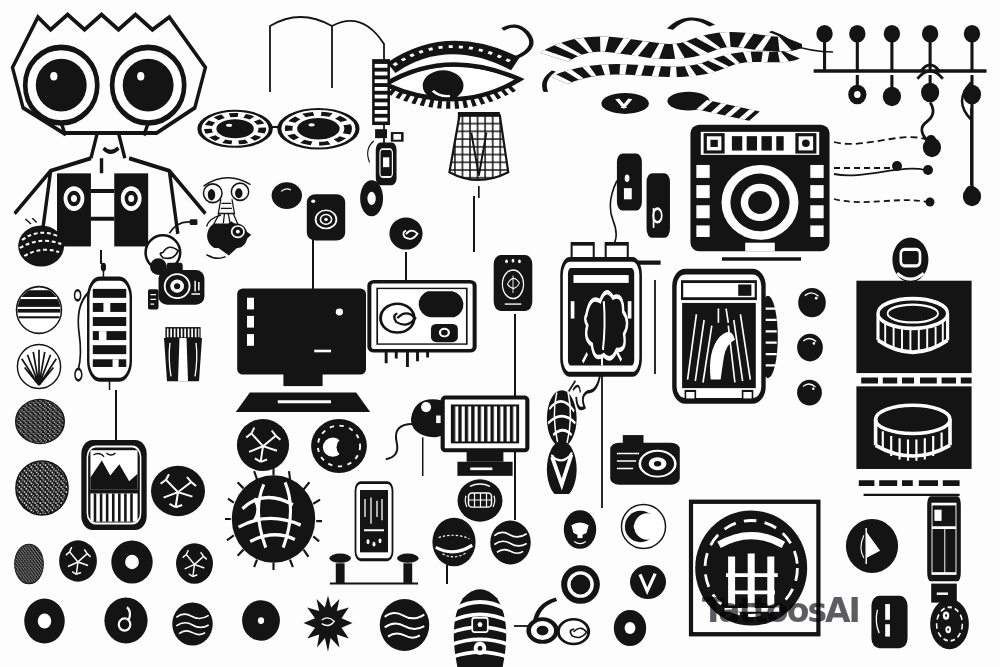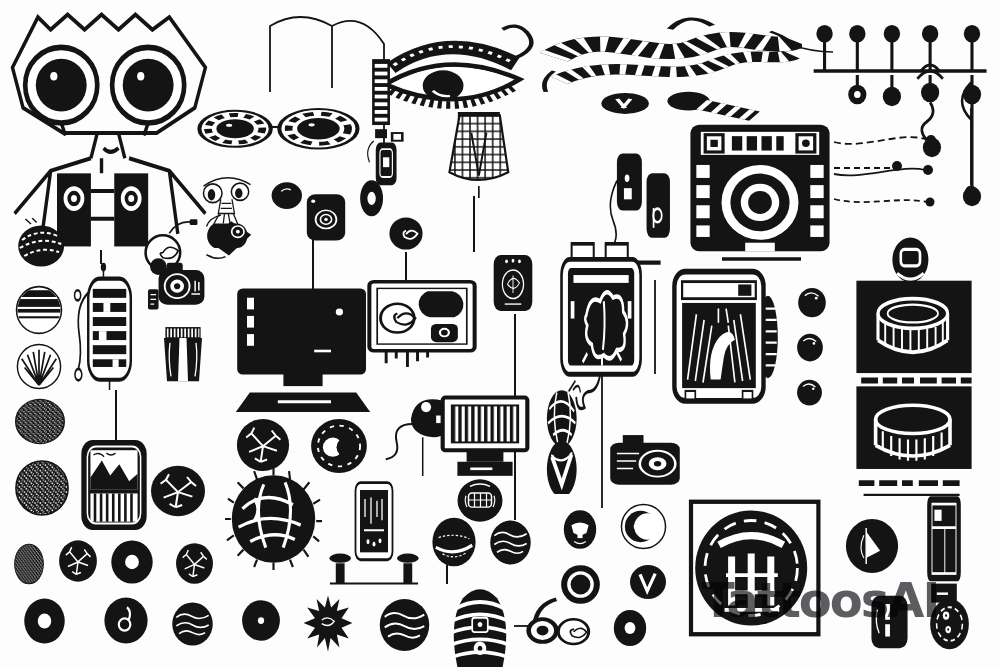--- a/index.html
+++ b/index.html
@@ -1,22 +1,22 @@
 <!DOCTYPE html>
 <html><head>
 <meta charset="utf-8">
 <style>
   html,body{margin:0;padding:0;background:#e8e8e8;}
   #canvas{position:relative;width:1000px;height:667px;background:#fdfdfd;overflow:hidden;
           font-family:"DejaVu Sans","Liberation Sans",sans-serif;}
   #overlay{position:absolute;left:0;top:0;z-index:0;}
   .item{position:absolute;z-index:1;}
   .item svg{display:block;width:100%;height:100%;}
-  #watermark{position:absolute;left:702px;top:572px;z-index:5;
-             font-weight:800;font-size:48px;letter-spacing:-2px;
+  #watermark{position:absolute;left:702px;top:591px;z-index:5;
+             font-weight:800;font-size:33px;letter-spacing:-2px;
              color:rgba(58,58,64,0.82);mix-blend-mode:multiply;white-space:nowrap;}
 </style>
 </head>
 <body>
 
 <div id="canvas">
   <svg id="overlay" width="1000" height="667">
       <path d="M270,92 V26 Q300,8 332,26 V88" fill="none" stroke="#141414" stroke-width="1.8"></path>
       <path d="M332,26 Q362,10 384,44 V146" fill="none" stroke="#141414" stroke-width="1.8"></path>
       <path d="M474,196 V252" fill="none" stroke="#141414" stroke-width="2"></path>

